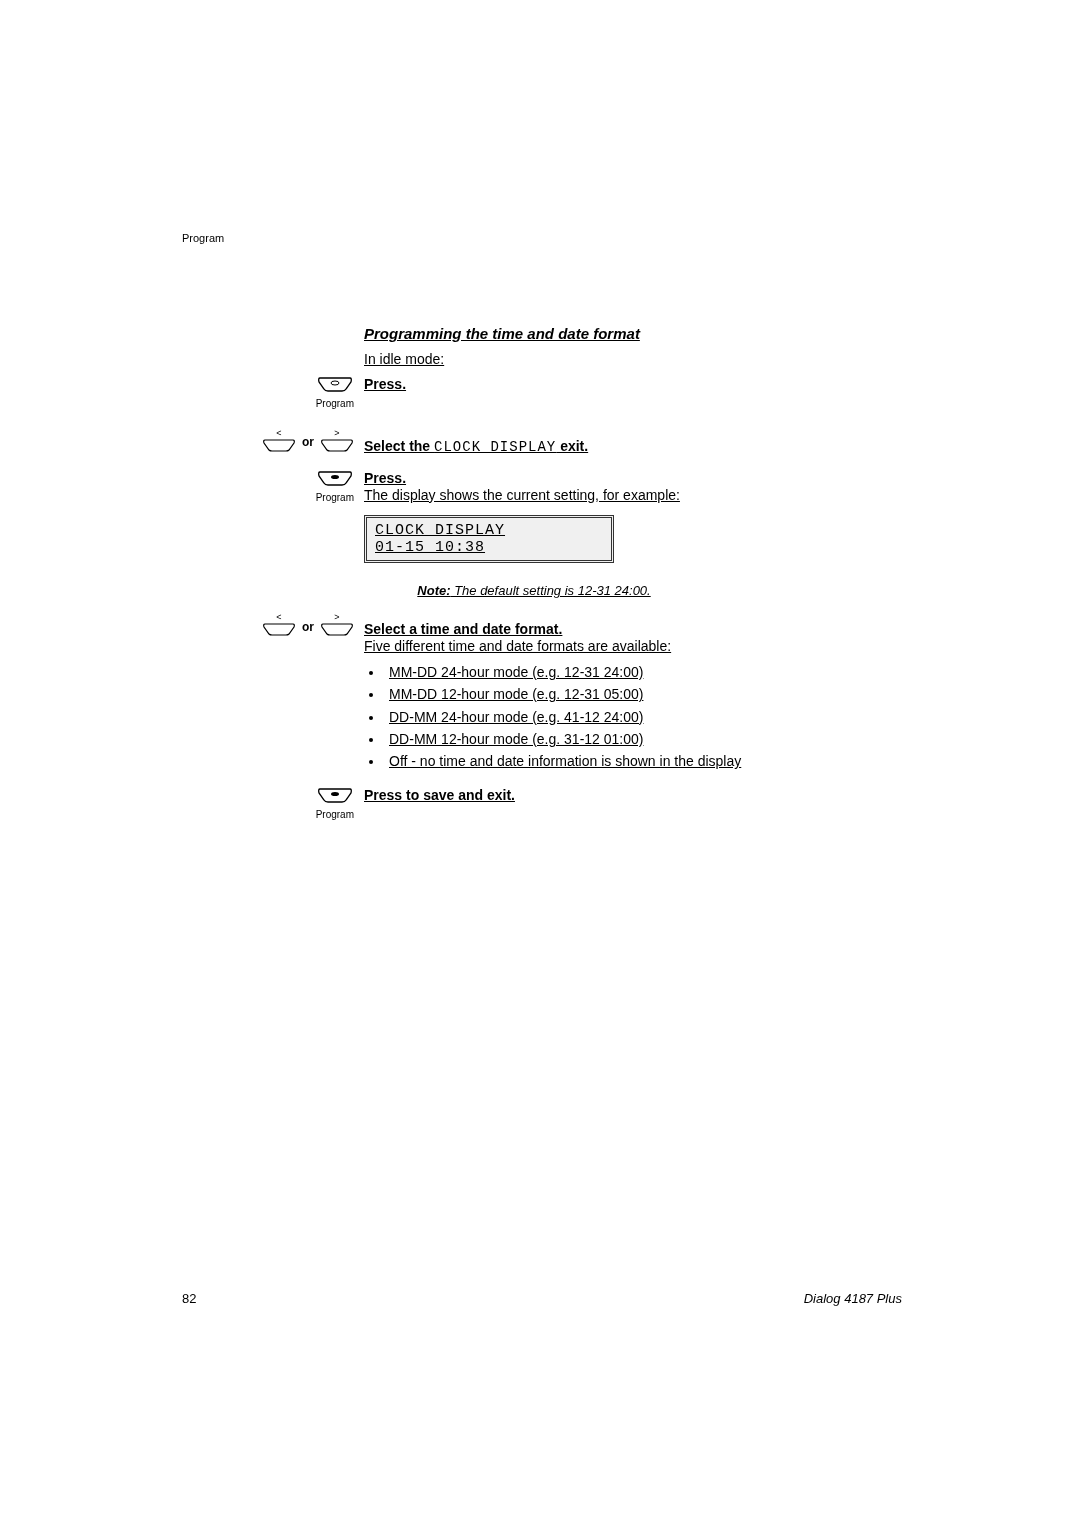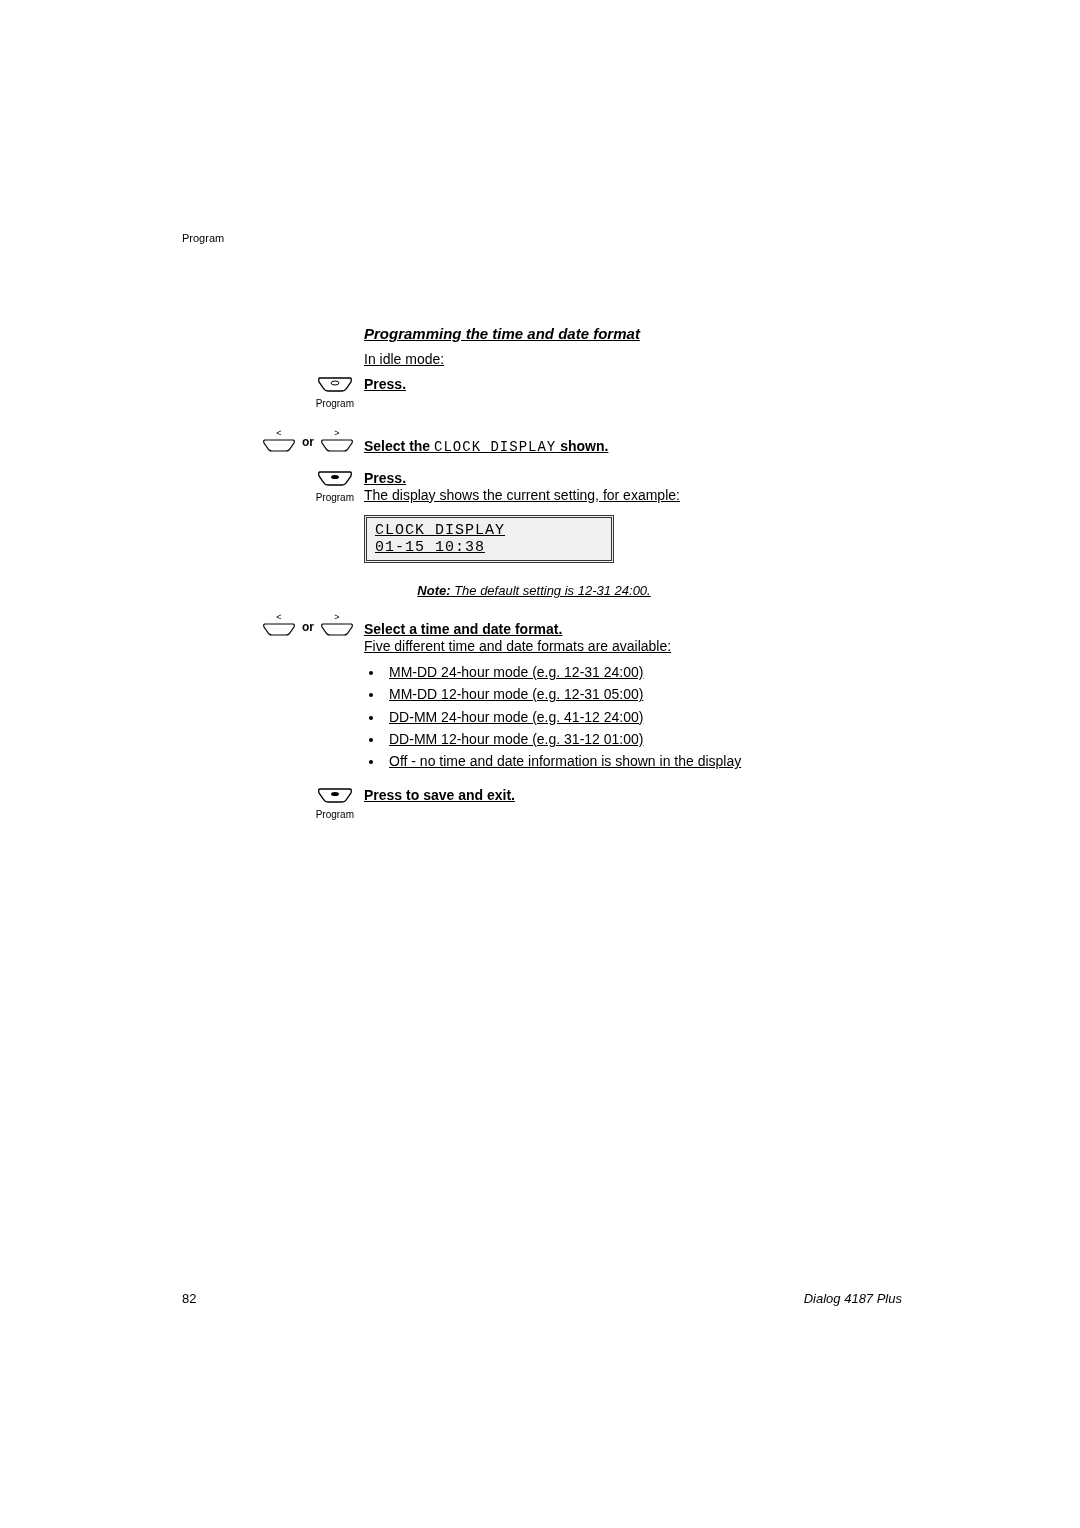--- a/index.html
+++ b/index.html
@@ -200,21 +200,21 @@
         <span class="bold-text" style="font-size:12px;">or</span>
         <div style="text-align:center;">
           <div style="font-size:9px; line-height:1;">&gt;</div>
           <svg width="34" height="14" viewBox="0 0 34 14">
             <path d="M 3 2 L 31 2 Q 33 2 32 5 L 27 12 Q 26 13 24 13 L 10 13 Q 8 13 7 12 L 2 5 Q 1 2 3 2 Z" fill="none" stroke="#000" stroke-width="1.2"></path>
           </svg>
         </div>
       </div>
     </div>
     <div class="text-area" style="padding-top:8px;">
-      <span class="bold-text">Select the </span><span class="mono-text">CLOCK DISPLAY</span><span class="bold-text"> shown.</span>
+      <span class="bold-text">Select the </span><span class="mono-text">CLOCK DISPLAY</span><span class="bold-text"> exit.</span>
     </div>
   </div>
 
   <div class="spacer-small"></div>
 
   <div class="row">
     <div class="icon-area">
       <div>
         <svg width="38" height="16" viewBox="0 0 38 16">
           <path d="M 4 2 L 34 2 Q 36 2 35 6 L 30 13 Q 29 15 26 15 L 12 15 Q 9 15 8 13 L 3 6 Q 2 2 4 2 Z" fill="none" stroke="#000" stroke-width="1.3"></path>

